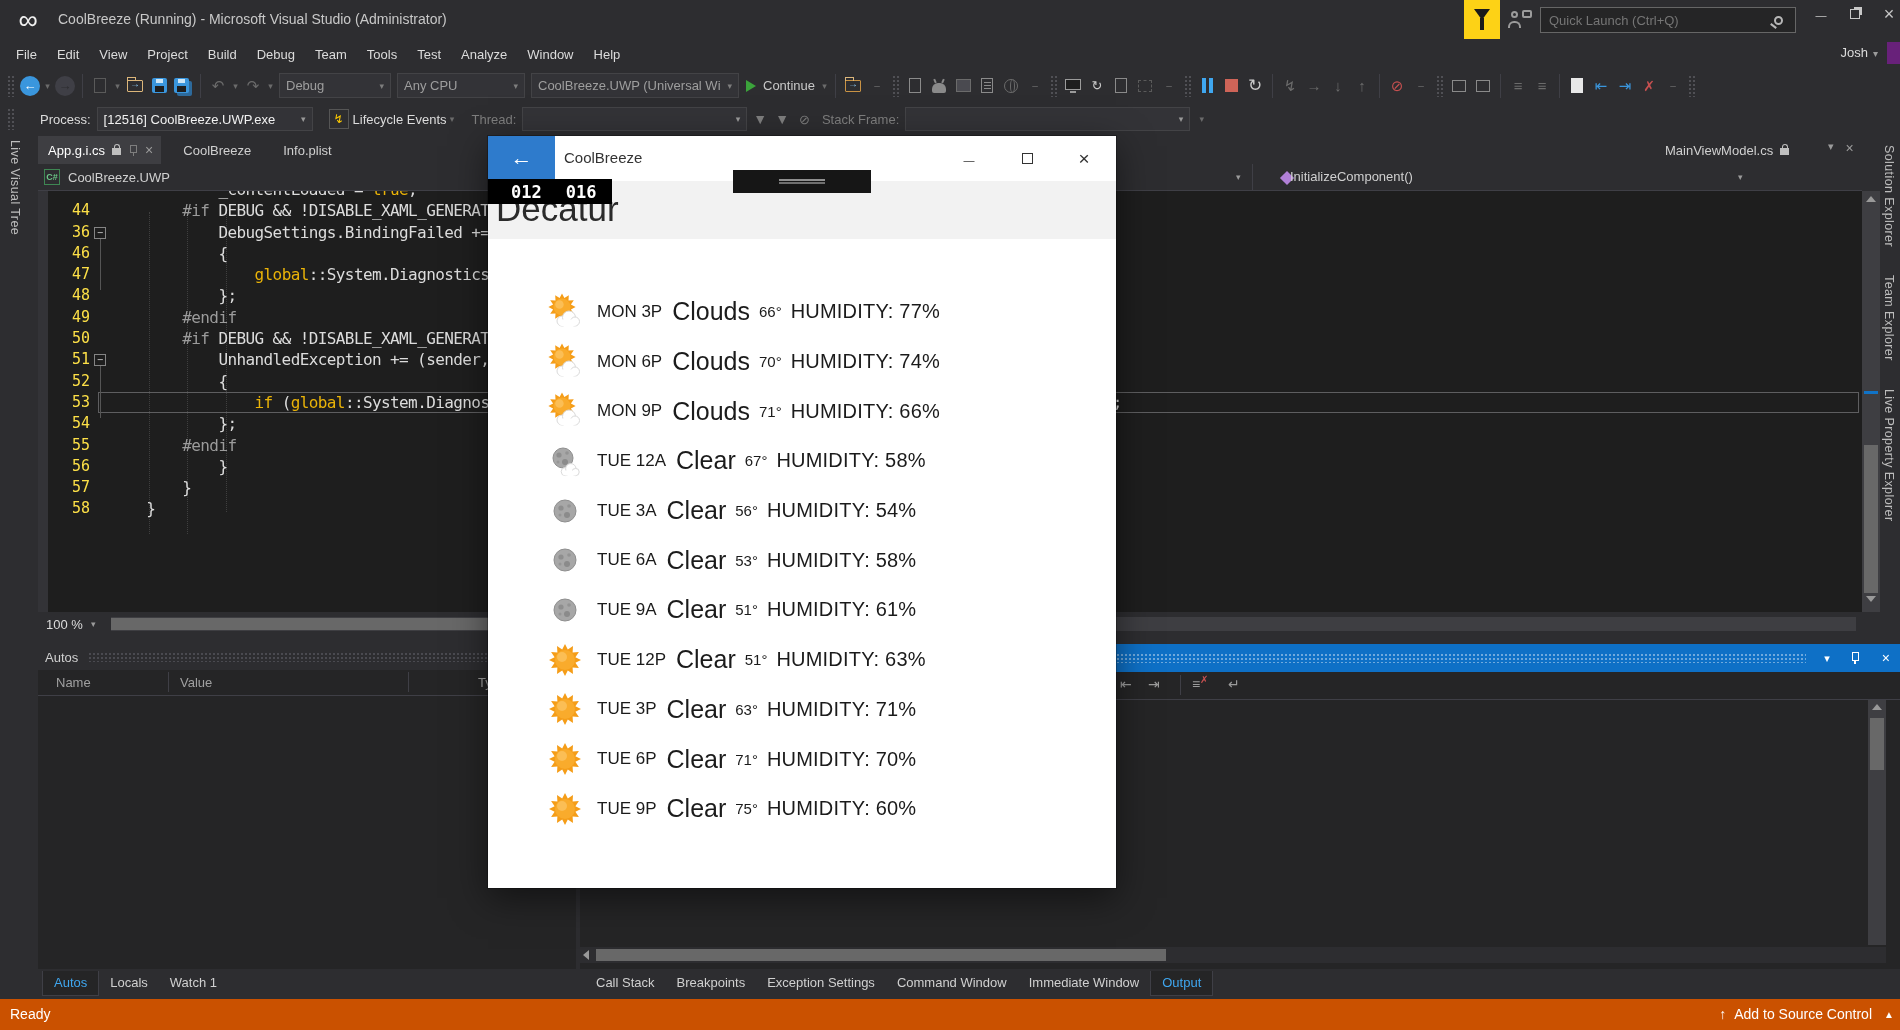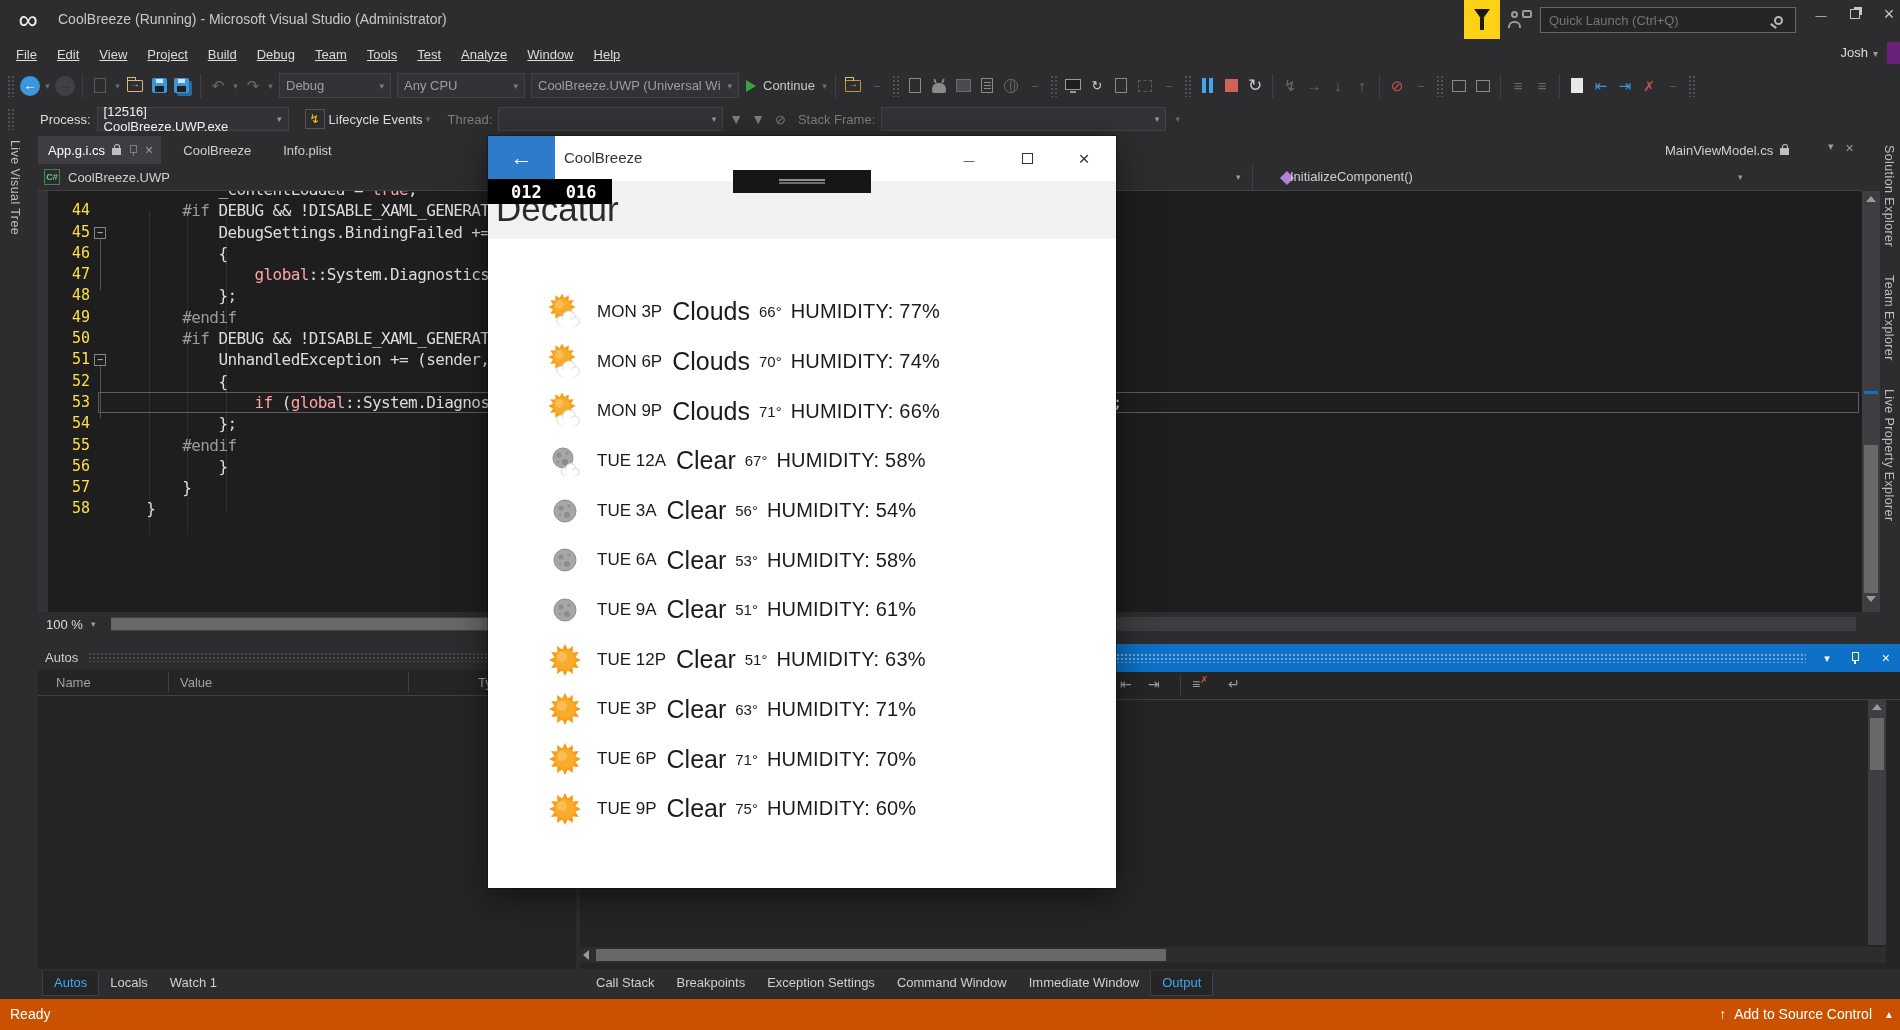--- a/index.html
+++ b/index.html
@@ -25,21 +25,21 @@
   .mag { width:9px; height:9px; border:2px solid #B7B7B7; border-radius:50%; position:relative; margin-right:12px; }
   .mag:after { content:""; position:absolute; left:-6px; top:7px; width:7px; height:2px; background:#B7B7B7; transform:rotate(38deg); }
   .cap-btn { top:0; width:30px; height:30px; color:#C8C8C8; text-align:center; line-height:28px; font-size:14px; }
   #btn-min  { left:1806px; } #btn-max { left:1840px; } #btn-close { left:1874px; }
   #btn-min:after { content:"—"; font-size:11px; } 
   #btn-max .box { display:inline-block; width:10px; height:10px; border:1px solid #C8C8C8; margin-top:9px; box-shadow:3px -3px 0 -1px #C8C8C8; }
   #btn-close:after { content:"×"; font-size:18px; }
 
   
   #menubar { left:0; top:41px; width:1900px; height:26px; display:flex; align-items:center; padding-left:6px; color:#DCDCDC; font-size:13px; }
-  .menu-item { padding:4px 10px; cursor:default;text-decoration:underline; }
+  .menu-item { padding:4px 10px; cursor:default; }
   #user-area { position:absolute; right:22px; top:45px; color:#DCDCDC; font-size:13px; }
   #user-area .chev:after { content:"▾"; color:#9B9B9B; margin-left:5px; font-size:10px; }
   #avatar { left:1887px; top:42px; width:22px; height:22px; background:#68217A; }
 
   
   #toolbar { left:0; top:67px; width:1900px; height:37px; display:flex; align-items:center; padding-left:4px; }
   .grip { width:8px; height:22px; margin:0 3px;
           background-image:radial-gradient(#505055 1px, transparent 1.2px); background-size:4px 4px; }
   .tsep { width:1px; height:24px; background:#3F3F46; margin:0 5px; }
   .tbtn { position:relative; width:24px; height:26px; display:flex; align-items:center; justify-content:center; color:#C8C8C8; font-size:15px; }
@@ -109,21 +109,21 @@
   .nav-chev { position:absolute; font-size:9px; color:#9B9B9B; }
   .method-ico { width:10px; height:10px; background:#B180D7; transform:rotate(45deg); margin:0 9px 0 14px; }
 
   #code-area { left:38px; top:191px; width:1824px; height:421px; background:#1E1E1E; overflow:hidden; }
   #code-area .margin-strip { position:absolute; left:0; top:0; width:10px; height:421px; background:#333337; }
   .code-line { position:relative; height:21.3px; line-height:21.3px; white-space:pre;
                font-family:"DejaVu Sans Mono", monospace; font-size:16px; }
   .code-line.clip { margin-top:-12px; }
   .ln { position:absolute; left:0; width:52px; text-align:right; color:#fde047; font-size:15px; }
   .code-text { margin-left:72px; letter-spacing:-0.6px;}
-  .tk-pp { color:#9B9B9B; } .tk-kw { color:#fca5a5; } .tk-id { color:#DCDCDC; }
+  .tk-pp { color:#9B9B9B; } .tk-kw { color:#eab308; } .tk-id { color:#DCDCDC; }
   .cur-box { position:absolute; left:60px; right:3px; top:0; bottom:0; border:1px solid #5E5E60; }
   .fold-box { position:absolute; left:56px; top:5px; width:12px; height:12px; border:1px solid #848484; color:#C8C8C8;
               font-size:10px; line-height:10px; text-align:center; background:#1E1E1E; z-index:2;}
   .guide { position:absolute; border-left:1px dotted #3F3F3F; width:0; }
   .fold-line { position:absolute; border-left:1px solid #555; width:0; }
 
   #vscroll { left:1862px; top:191px; width:18px; height:421px; background:#3E3E42; }
   .arr { width:0; height:0; margin:5px auto; }
   .arr.up { border-left:5px solid transparent; border-right:5px solid transparent; border-bottom:6px solid #999; }
   .arr.down { border-left:5px solid transparent; border-right:5px solid transparent; border-top:6px solid #999; position:absolute; bottom:5px; left:4px; }
@@ -357,21 +357,21 @@
     <div class="tbtn blue-txt">⇤</div>
     <div class="tbtn blue-txt">⇥</div>
     <div class="tbtn red-txt" style="font-size:14px">✗</div>
     <div class="tbtn dim" style="font-size:10px">–</div>
     <div class="grip"></div>
   </div>
 
   <div id="debugrow" class="abs">
     <div class="grip"></div>
     <span style="margin-left:22px">Process:</span>
-    <div class="drop" style="width:192px">
+    <div class="drop" style="width:216px">
         <span style="flex:1">[12516] CoolBreeze.UWP.exe</span>
       </div>
     <div class="lightning-box">↯</div>
     <span>Lifecycle Events</span>
     <span class="chev-s"></span>
     <span class="dim-label" style="margin-left:14px">Thread:</span>
     <div class="drop" style="width:225px">
         <span style="flex:1"></span>
       </div>
     <span class="dim-label" style="font-size:14px">▼</span>
@@ -427,21 +427,21 @@
   </div>
 
   <div id="code-area" class="abs">
     <div class="margin-strip"></div>
     <div class="guide" style="left:111px; top:21px; height:322px;"></div>
     <div class="guide" style="left:149px; top:21px; height:322px;"></div>
     <div class="guide" style="left:188px; top:21px; height:300px;"></div>
     <div id="code-lines">
         <div class="code-line clip"><span class="ln"></span><span class="code-text"><span class="tk-id">            _contentLoaded = </span><span class="tk-kw">true</span><span class="tk-id">;</span></span></div>
         <div class="code-line"><span class="ln">44</span><span class="code-text"><span class="tk-pp">        #if</span><span class="tk-id"> DEBUG &amp;&amp; !DISABLE_XAML_GENERATED_BINDING_FAILURE_HANDLING</span></span></div>
-        <div class="code-line"><span class="ln">45</span><span class="fold-box">−</span><span class="code-text"><span class="tk-id">            DebugSettings.BindingFailed += (sender, args) =&gt;</span></span></div>
+        <div class="code-line"><span class="ln">36</span><span class="fold-box">−</span><span class="code-text"><span class="tk-id">            DebugSettings.BindingFailed += (sender, args) =&gt;</span></span></div>
         <div class="code-line"><span class="ln">46</span><span class="code-text"><span class="tk-id">            {</span></span></div>
         <div class="code-line"><span class="ln">47</span><span class="code-text"><span class="tk-id">                </span><span class="tk-kw">global</span><span class="tk-id">::System.Diagnostics.Debug.WriteLine(args.Message);</span></span></div>
         <div class="code-line"><span class="ln">48</span><span class="code-text"><span class="tk-id">            };</span></span></div>
         <div class="code-line"><span class="ln">49</span><span class="code-text"><span class="tk-pp">        #endif</span></span></div>
         <div class="code-line"><span class="ln">50</span><span class="code-text"><span class="tk-pp">        #if</span><span class="tk-id"> DEBUG &amp;&amp; !DISABLE_XAML_GENERATED_BREAK_ON_UNHANDLED_EXCEPTION</span></span></div>
         <div class="code-line"><span class="ln">51</span><span class="fold-box">−</span><span class="code-text"><span class="tk-id">            UnhandledException += (sender, e) =&gt;</span></span></div>
         <div class="code-line"><span class="ln">52</span><span class="code-text"><span class="tk-id">            {</span></span></div>
         <div class="code-line"><span class="ln">53</span><div class="cur-box"></div><span class="code-text"><span class="tk-id">                </span><span class="tk-kw">if</span><span class="tk-id"> (</span><span class="tk-kw">global</span><span class="tk-id">::System.Diagnostics.Debugger.IsAttached) </span><span class="tk-kw">global</span><span class="tk-id">::System.Diagnostics.Debugger.Break();</span></span></div>
         <div class="code-line"><span class="ln">54</span><span class="code-text"><span class="tk-id">            };</span></span></div>
         <div class="code-line"><span class="ln">55</span><span class="code-text"><span class="tk-pp">        #endif</span></span></div>

